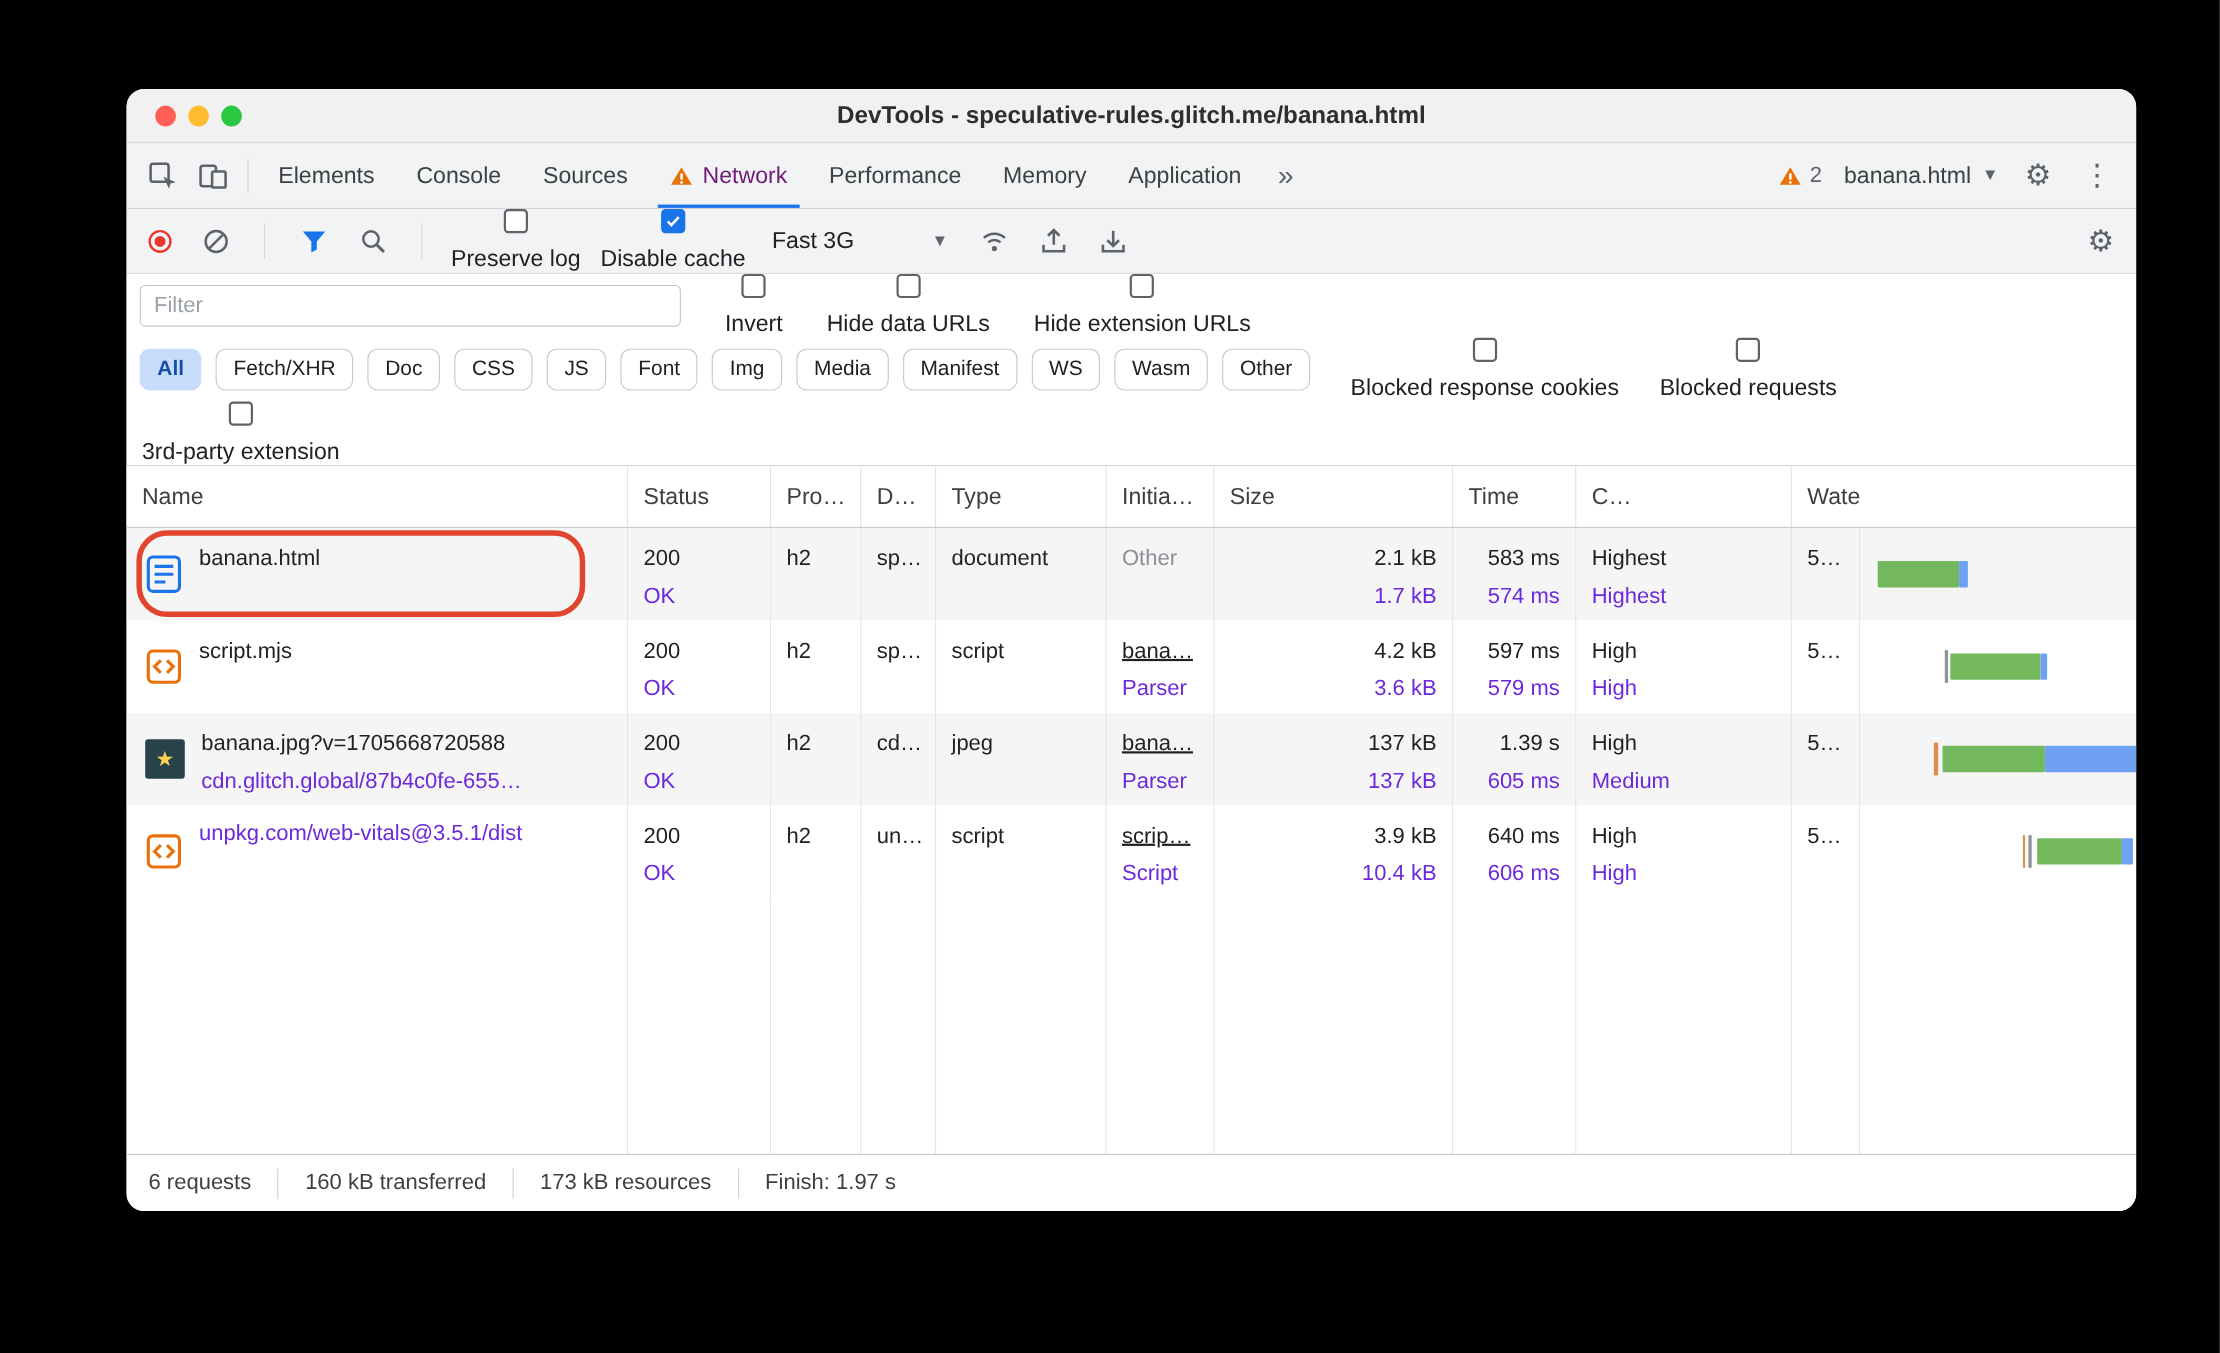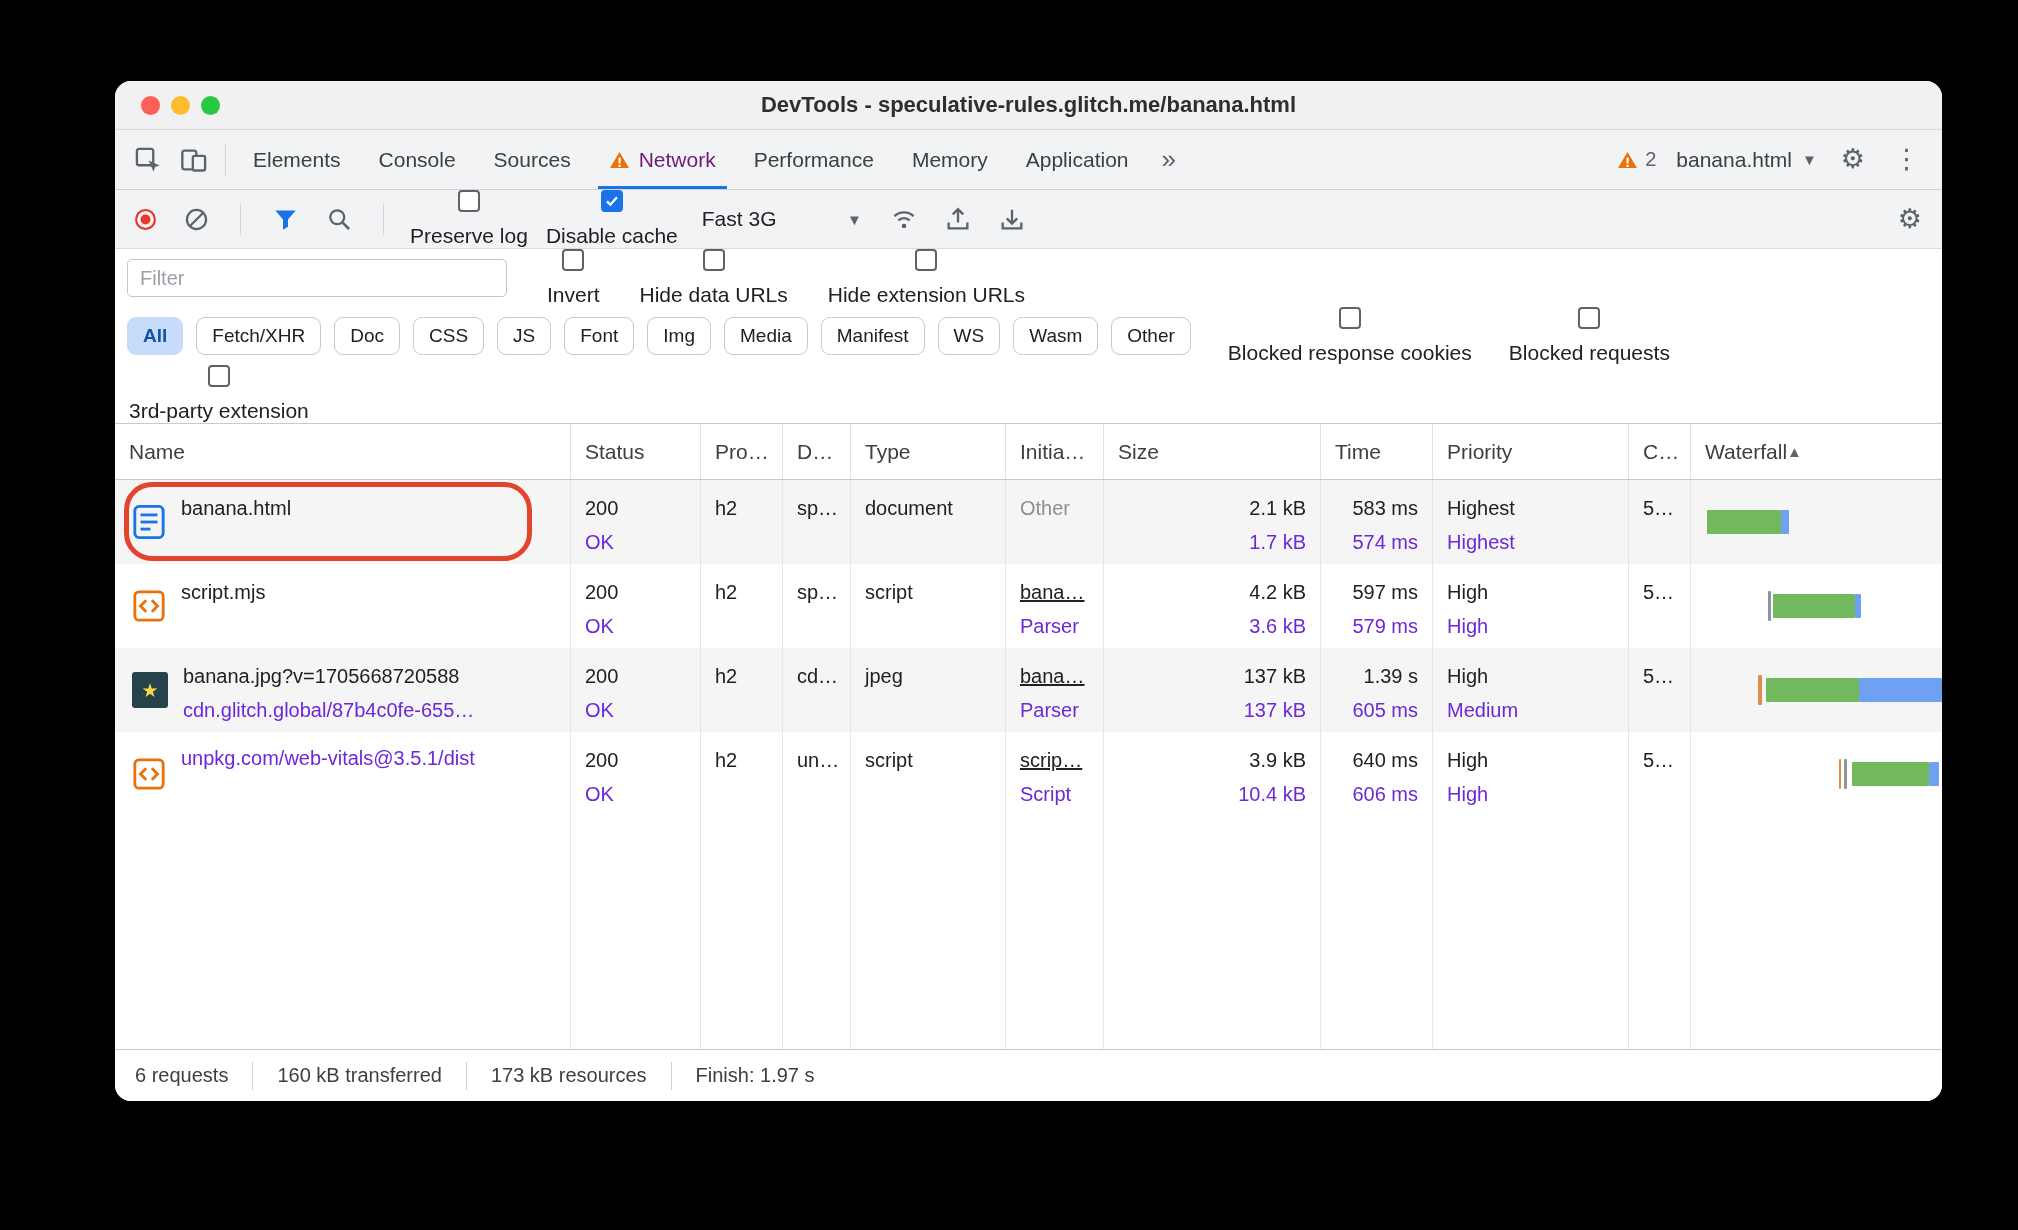--- a/index.html
+++ b/index.html
@@ -78,21 +78,21 @@
   .cb-label { font-size: 21px; color: #202124; white-space: nowrap; }
   .dropdown { display: flex; align-items: center; justify-content: space-between; min-width: 172px; padding: 0 6px; }
   .dropdown .dd-label { font-size: 21px; color: #202124; }
   .toolbar-spacer { flex: 1; }
   
   .filter-row {
     flex: 0 0 54px; background: #fff; display: flex; align-items: center;
     padding: 0 12px; gap: 40px;
   }
   .filter-input {
-    width: 380px; height: 38px; border: 1px solid #c6c6c6; border-radius: 5px;
+    width: 492px; height: 38px; border: 1px solid #c6c6c6; border-radius: 5px;
     font-size: 20px; padding: 0 12px; color: #202124; outline: none;
     font-family: inherit;
   }
   .filter-input::placeholder { color: #9aa0a6; }
   
   .chips-row {
     flex: 0 0 51px; background: #fff; display: flex; align-items: center;
     padding: 0 12px; gap: 13px;
   }
   .chip {
@@ -351,21 +351,20 @@
   <div class="net-table">
     <div class="thead">
       <div class="th">Name</div>
       <div class="th">Status</div>
       <div class="th">Pro…</div>
       <div class="th">D…</div>
       <div class="th">Type</div>
       <div class="th">Initia…</div>
       <div class="th">Size</div>
       <div class="th">Time</div>
-      <div class="th">Priority</div>
       <div class="th">C…</div>
       <div class="th wf-th">
         <span>Waterfall</span>
         <span class="sort-arrow">▲</span>
       </div>
     </div>
 
     <div class="tbody">
 
       <div class="trow stripe">

